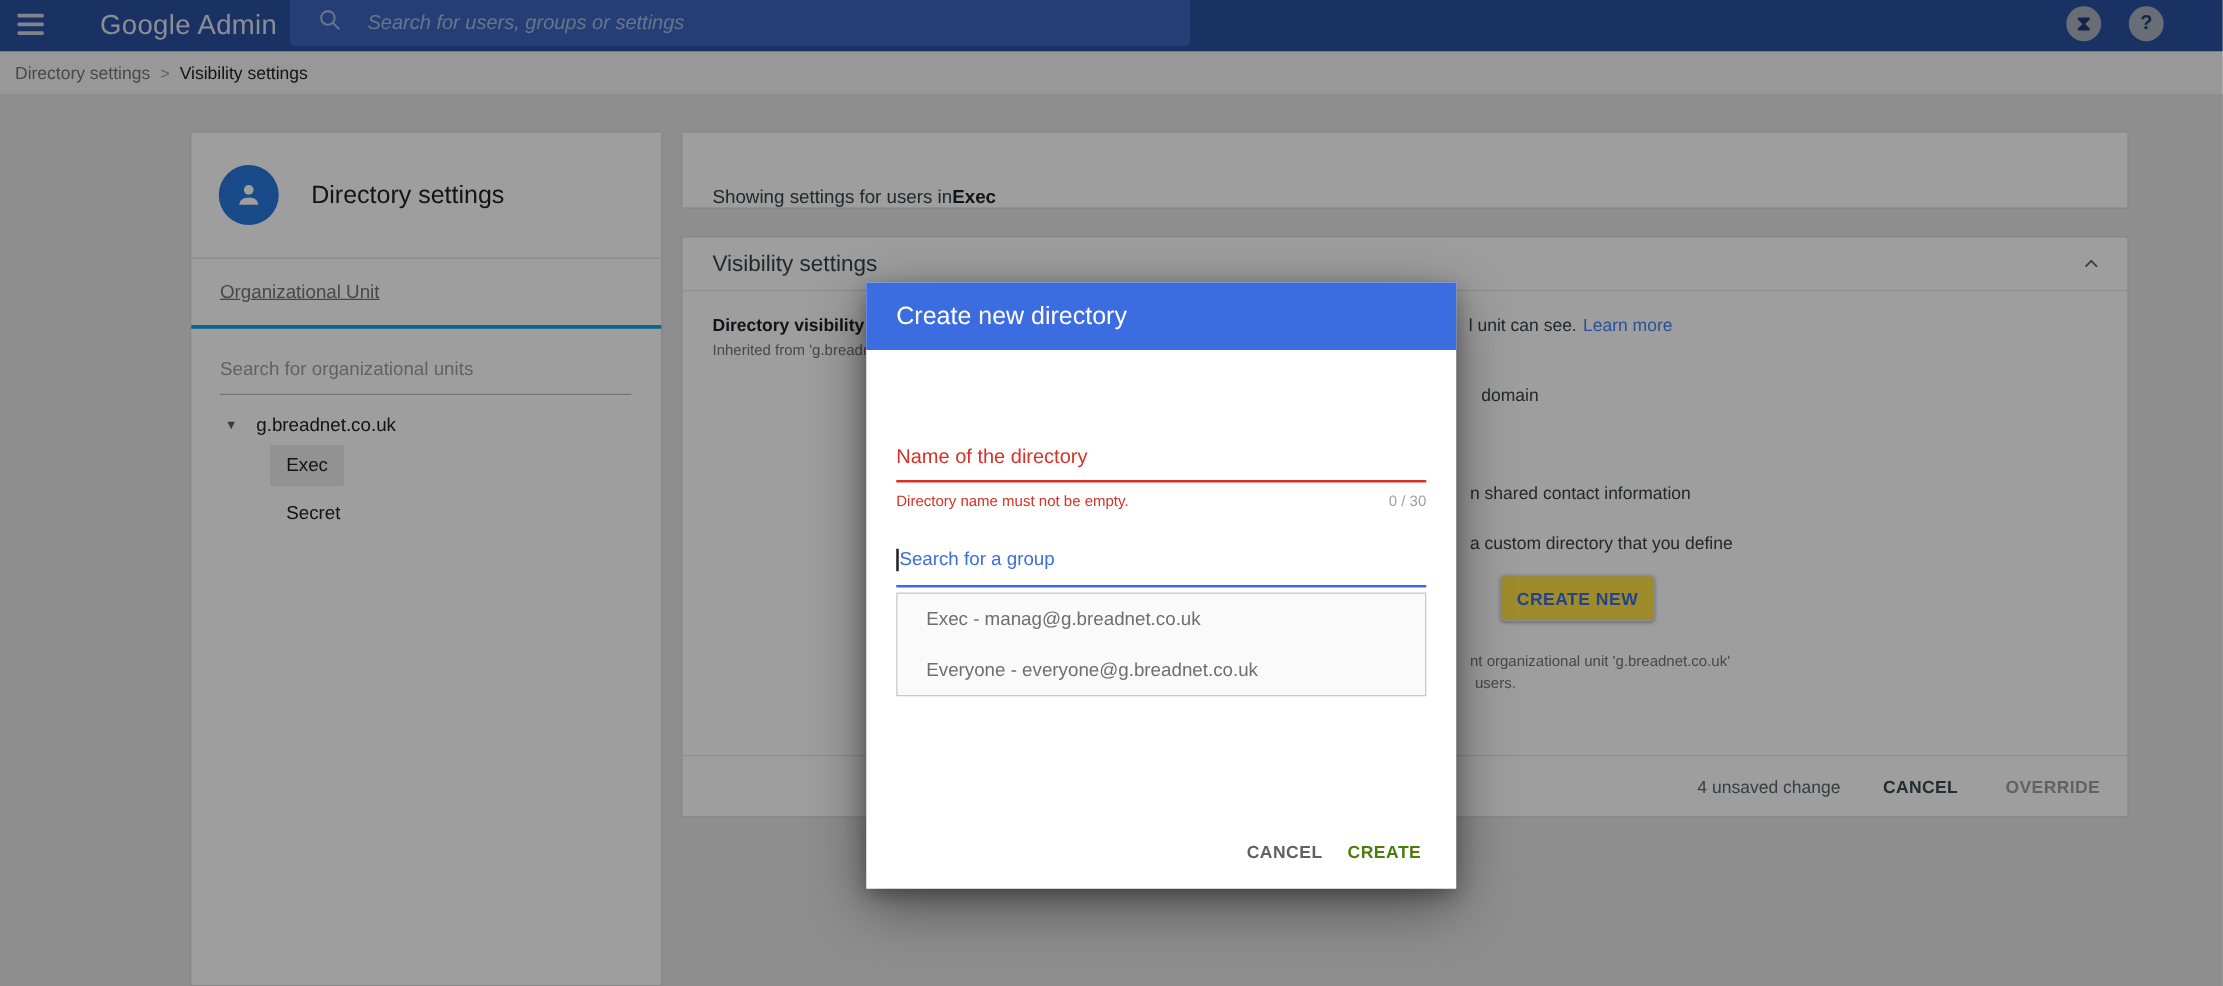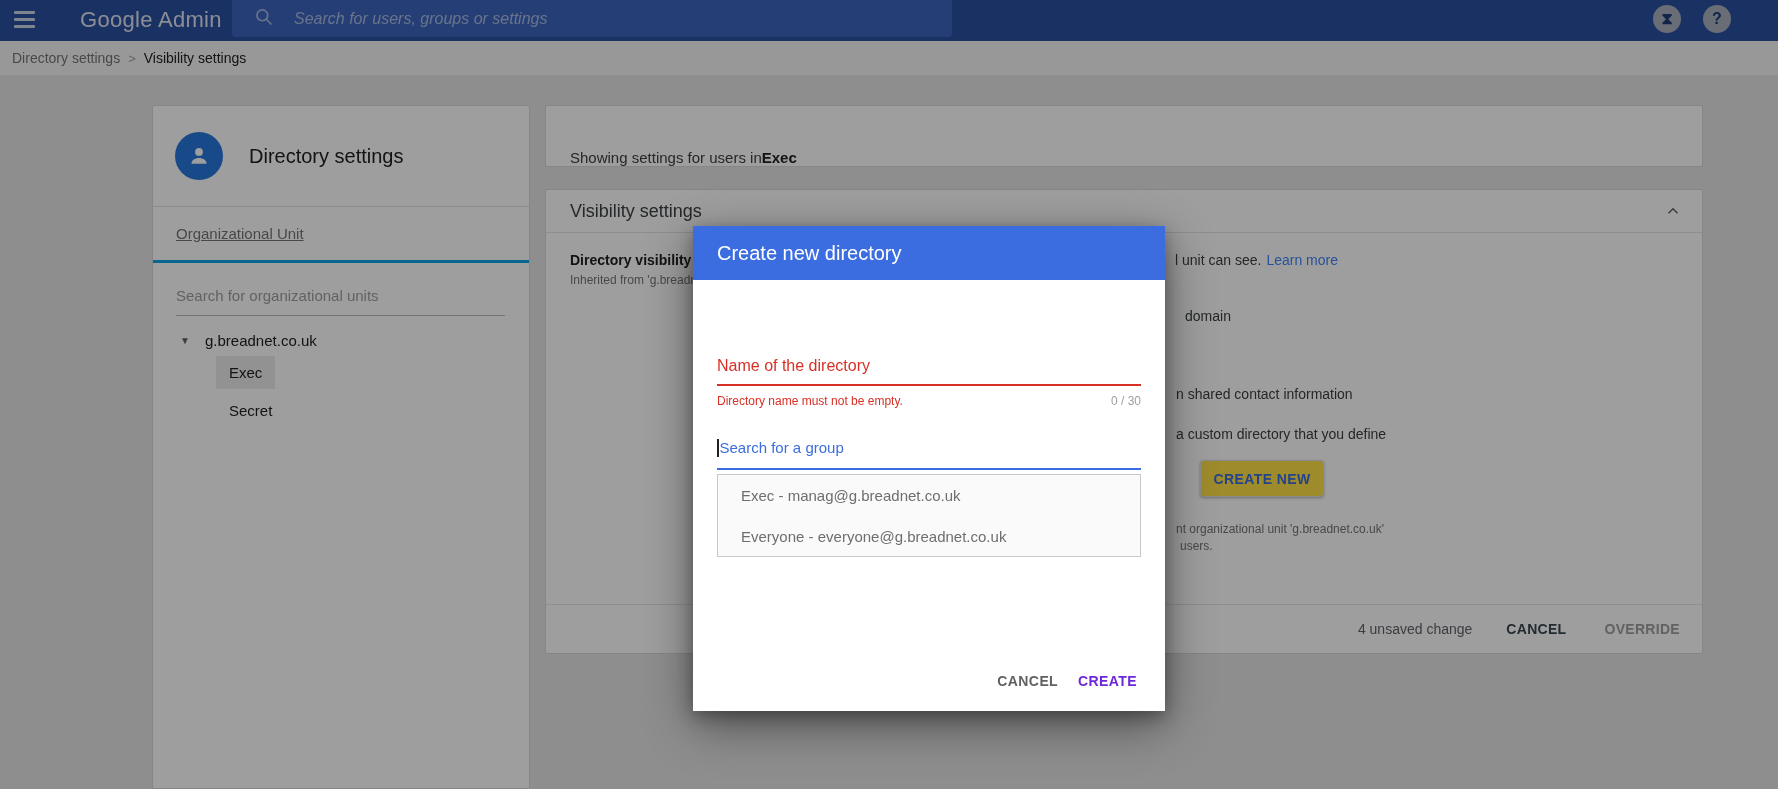--- a/index.html
+++ b/index.html
@@ -92,21 +92,21 @@
   .m-counter{font-size:12px;color:#9e9e9e;}
   .m-group{position:absolute;left:24px;right:24px;top:213px;height:31px;border-bottom:2px solid var(--accent-blue);
            font-size:15px;color:var(--accent-blue);cursor:text;display:flex;align-items:flex-start;}
   .caret{width:1.5px;height:18px;background:#202124;margin-right:1px;}
   .m-dropdown{position:absolute;left:24px;right:24px;top:248px;height:83px;background:#fafafa;
               border:1px solid #c8c8c8;overflow:hidden;}
   .m-option{height:41px;display:flex;align-items:center;padding-left:23px;font-size:15px;color:#6e6e6e;cursor:pointer;}
   .modal-footer{position:absolute;right:18px;bottom:14px;display:flex;}
   .m-btn{font-size:14px;font-weight:bold;letter-spacing:.4px;padding:8px 10px;cursor:pointer;}
   .m-cancel{color:#616161;}
-  .m-create{color:#6d28d9;}
+  .m-create{color:#4d7c0f;}
 </style>
 </head>
 <body>
 
 <div class="topbar">
   <div class="hamburger">
       <span></span>
       <span></span>
       <span></span>
     </div>

